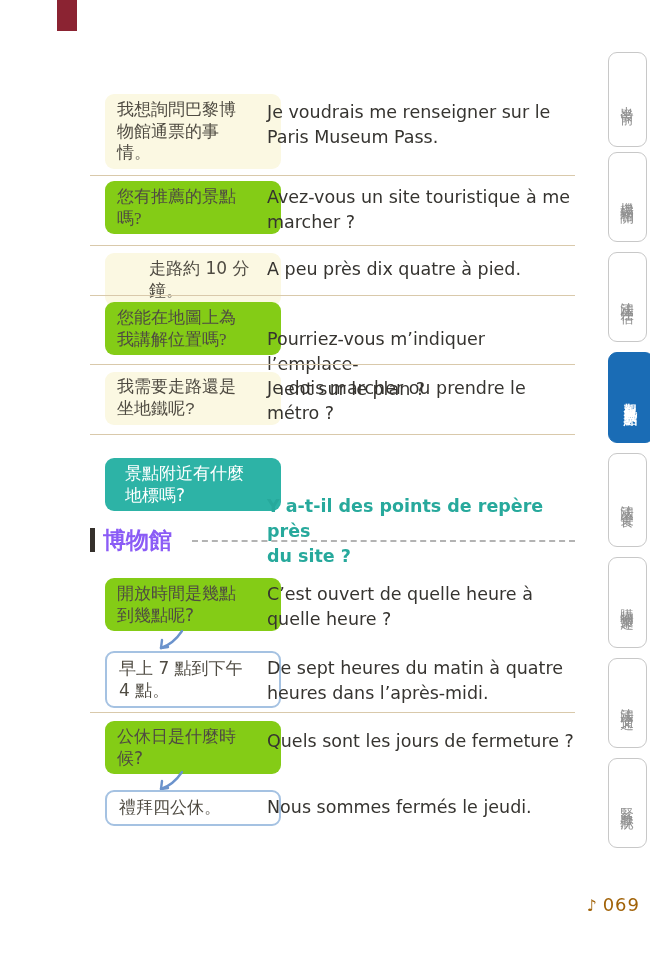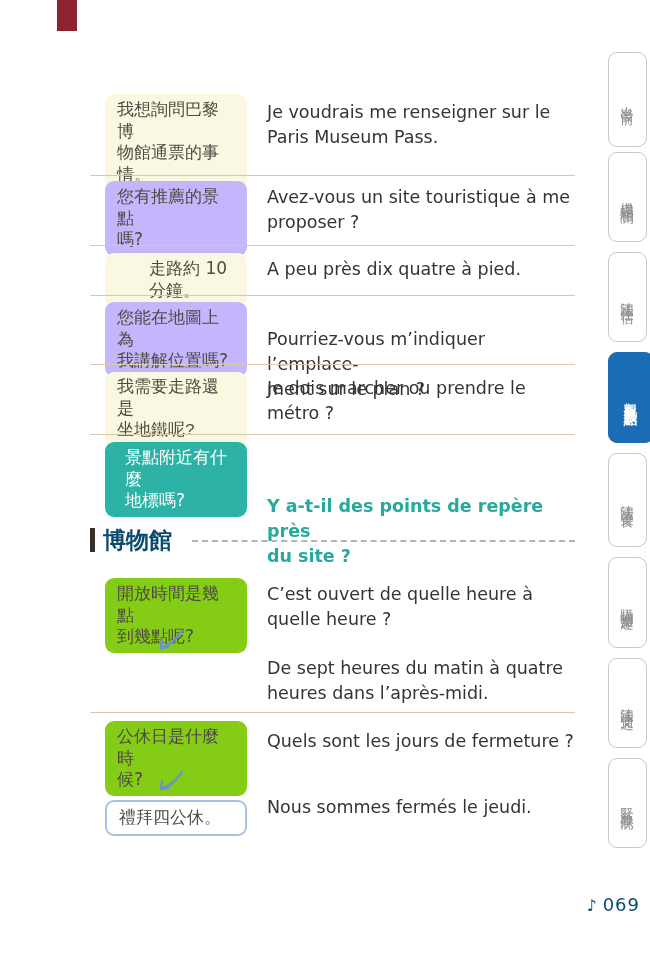--- a/index.html
+++ b/index.html
@@ -5,63 +5,63 @@
   html,body { margin:0; padding:0; background:#ffffff; }
   .page {
     position:relative; width:650px; height:964px; background:#ffffff;
     overflow:hidden;
     font-family:"DejaVu Sans","Liberation Sans",sans-serif;
   }
   .corner-mark { position:absolute; left:57px; top:0; width:20px; height:31px; background:#8b2332; }
 
   
   .zh-box {
-    position:absolute; left:105px; width:142px; box-sizing:border-box;
+    position:absolute; left:105px; width:176px; box-sizing:border-box;
     padding:5px 12px; border-radius:9px;
     font-size:17px; line-height:21.5px; color:#4f4b42;
     white-space:pre-line;
   }
   .bg-pale   { background:#fbf8e2; }
-  .bg-yellow { background:#c4b5fd; }
+  .bg-yellow { background:#84cc16;font-family:Liberation Serif, serif; }
   .bg-teal   { background:#2db3a6; color:#ffffff; }
   .bg-green  { background:#84cc16; }
   .box-white { background:#ffffff; border:2px solid #a5c2e2; }
 
   
   .fr {
     position:absolute; left:267px; width:312px;
     font-size:17.5px; line-height:25px; color:#363430;
     white-space:pre-line;
   }
   .fr.teal { color:#27a99c; font-weight:bold; }
 
   .sep { position:absolute; left:90px; width:485px; height:0; border-top:1.5px solid #d9c9ab; }
 
   
   .section-bar   { position:absolute; left:90px; top:528px; width:5px; height:24px; background:#35302c; }
-  .section-title { position:absolute; left:103px; top:525px; font-size:23px; font-weight:bold; color:#0c4a6e; }
+  .section-title { position:absolute; left:103px; top:525px; font-size:23px; font-weight:bold; color:#8b5cf6; }
   .section-dash  { position:absolute; left:192px; top:540px; width:383px; height:0; border-top:2px dashed #b3b3b3; }
 
   .arrow { position:absolute; width:34px; height:22px; }
 
   
   .tab {
     position:absolute; left:608px; width:39px; box-sizing:border-box;
     background:#ffffff; border:1.5px solid #c8c8c8; border-radius:9px;
     color:#8f8f8f; font-size:13.5px; letter-spacing:3px;
     writing-mode:vertical-rl; text-orientation:upright;
     display:flex; align-items:center; justify-content:center;
   }
   .tab.active {
     width:46px; background:#1a6cb5; border-color:#1a6cb5;
     color:#ffffff; font-weight:bold;
   }
 
   .page-number {
-    position:absolute; right:10px; top:894px; font-size:18px; color:#0c4a6e;
+    position:absolute; right:10px; top:894px; font-size:18px; color:#a16207;
     letter-spacing:1px;
   }
   .page-number .note { font-size:16px; margin-right:5px; }
 </style>
 </head>
 <body>
 
 <div class="page">
 
   <div class="corner-mark"></div>
@@ -69,72 +69,74 @@
   <div class="zh-box bg-pale" style="top:94px;">我想詢問巴黎博
 物館通票的事
 情。</div>
   <div class="fr" style="top:100px;">Je voudrais me renseigner sur le
 Paris Museum Pass.</div>
   <div class="sep" style="top:175px;"></div>
 
   <div class="zh-box bg-yellow" style="top:181px;">您有推薦的景點
 嗎?</div>
   <div class="fr" style="top:185px;">Avez-vous un site touristique à me
-proposer ?</div>
+marcher ?</div>
   <div class="sep" style="top:245px;"></div>
 
   <div class="zh-box bg-pale" style="top:253px;padding-left:44px;">走路約 10 分鐘。</div>
   <div class="fr" style="top:257px;">A peu près dix quatre à pied.</div>
   <div class="sep" style="top:295px;"></div>
 
   <div class="zh-box bg-yellow" style="top:302px;">您能在地圖上為
 我講解位置嗎?</div>
   <div class="fr" style="top:306px;margin-top:21px;">Pourriez-vous m’indiquer l’emplace-
 ment sur le plan ?</div>
   <div class="sep" style="top:364px;"></div>
 
   <div class="zh-box bg-pale" style="top:372px;font-family:Liberation Mono, monospace;">我需要走路還是
 坐地鐵呢?</div>
   <div class="fr" style="top:376px;">Je dois marcher ou prendre le
 métro ?</div>
   <div class="sep" style="top:434px;"></div>
 
-  <div class="zh-box bg-teal" style="top:442px;padding-left:20px;">景點附近有什麼
+  <div class="zh-box bg-teal" style="top:458px;padding-left:20px;">景點附近有什麼
 地標嗎?</div>
   <div class="fr teal" style="top:446px;margin-top:48px;">Y a-t-il des points de repère près
 du site ?</div>
 
   <div class="section-bar"></div>
   <div class="section-title">博物館</div>
   <div class="section-dash"></div>
 
   <div class="zh-box bg-green" style="top:578px;">開放時間是幾點
 到幾點呢?</div>
   <div class="fr" style="top:582px;">C’est ouvert de quelle heure à
 quelle heure ?</div>
 
   <svg class="arrow" style="left:152px; top:629px;" viewBox="0 0 34 22">
     <path d="M30 2 C 24 11, 18 16, 9 19" stroke="#6b93cc" fill="none" stroke-width="2.4" stroke-linecap="round"></path>
     <path d="M9 19 L16 18 M9 19 L10 11" stroke="#6b93cc" fill="none" stroke-width="2.4" stroke-linecap="round"></path>
   </svg>
 
+  <div class="zh-box box-white" style="top:651px;">早上 7 點到下午
+4 點。</div>
   <div class="fr" style="top:656px;">De sept heures du matin à quatre
 heures dans l’après-midi.</div>
   <div class="sep" style="top:712px;"></div>
 
   <div class="zh-box bg-green" style="top:721px;">公休日是什麼時
 候?</div>
   <div class="fr" style="top:729px;">Quels sont les jours de fermeture ?</div>
 
   <svg class="arrow" style="left:152px; top:770px;" viewBox="0 0 34 22">
     <path d="M30 2 C 24 11, 18 16, 9 19" stroke="#6b93cc" fill="none" stroke-width="2.4" stroke-linecap="round"></path>
     <path d="M9 19 L16 18 M9 19 L10 11" stroke="#6b93cc" fill="none" stroke-width="2.4" stroke-linecap="round"></path>
   </svg>
 
-  <div class="zh-box box-white" style="top:790px;margin-top:10px;">禮拜四公休。</div>
+  <div class="zh-box box-white" style="top:790px;">禮拜四公休。</div>
   <div class="fr" style="top:795px;">Nous sommes fermés le jeudi.</div>
 
   <div class="tab" style="top:52px;  height:95px;">出發前</div>
   <div class="tab" style="top:152px; height:90px;">機場相關</div>
   <div class="tab" style="top:252px; height:90px;">法國住宿</div>
   <div class="tab active" style="top:352px; height:91px;">觀光景點</div>
   <div class="tab" style="top:453px; height:94px;">法國美食</div>
   <div class="tab" style="top:557px; height:91px;">購物樂趣</div>
   <div class="tab" style="top:658px; height:90px;">法國交通</div>
   <div class="tab" style="top:758px; height:90px;">緊急狀況</div>

